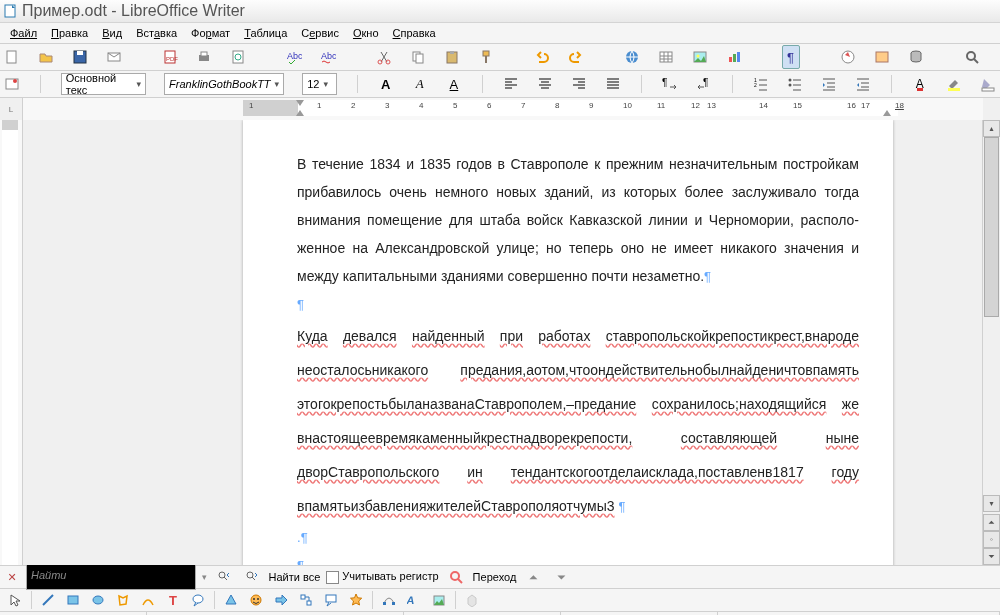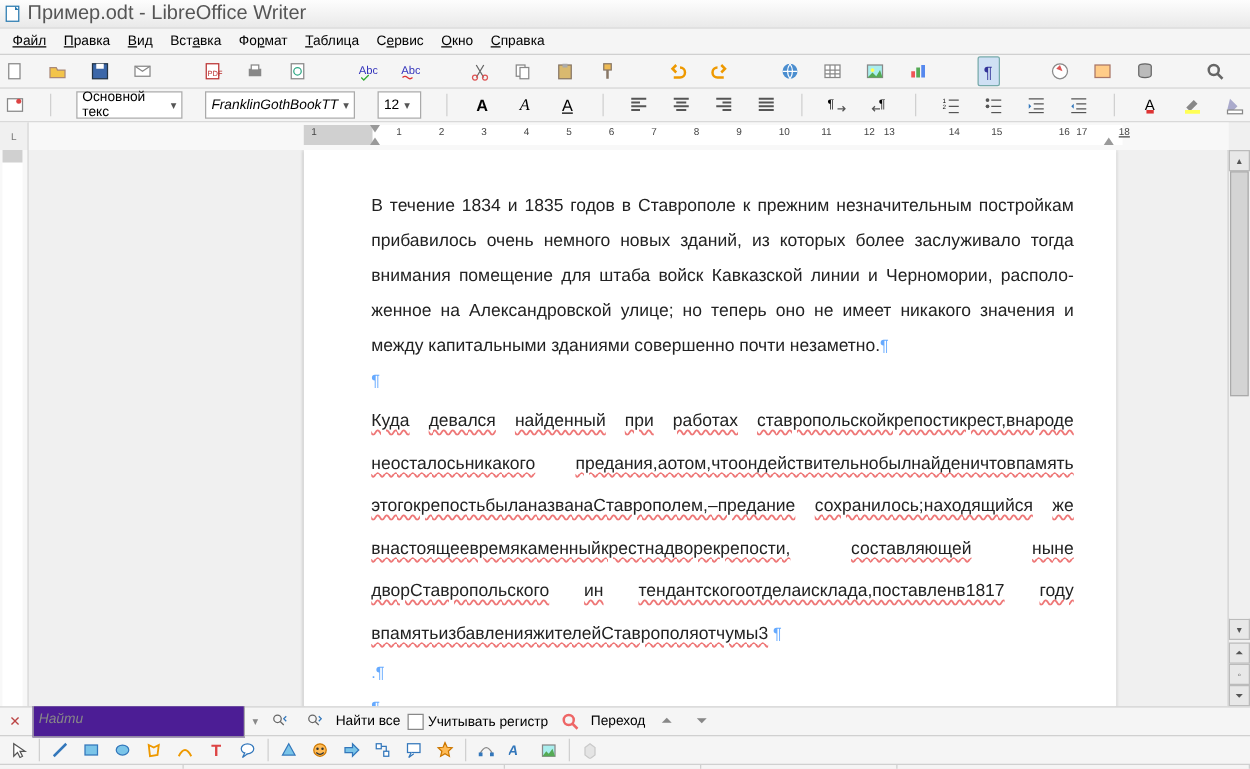--- a/index.html
+++ b/index.html
@@ -38,21 +38,21 @@
   .pil{color:#6af;font-size:13px}
   .p2{text-align:justify;line-height:34px;margin-top:8px}
   .p2 .word{position:relative;display:inline}
   .p2 .word::before{content:"";position:absolute;left:-2px;right:-2px;top:2px;bottom:2px;background:rgba(150,150,150,.28);z-index:-1}
   .p3{margin-top:12px}
   .scroll-v{width:17px;background:#f0f0f0;border-left:1px solid var(--sep);position:relative;display:flex;flex-direction:column;align-items:center}
   .sv-btn{width:15px;height:15px;background:#e8e8e8;border:1px solid #bbb;font-size:8px;display:flex;align-items:center;justify-content:center;color:#555}
   .sv-track{flex:1;background:#f0f0f0;width:15px;position:relative}
   .sv-thumb{position:absolute;left:0;width:15px;background:#d4d4d4;border:1px solid #aaa;box-sizing:border-box}
   .findbar{height:22px;background:#f5f5f5;border-top:1px solid var(--sep);display:flex;align-items:center;padding:0 4px;gap:6px;font-size:11px}
-  .find-input{width:160px;height:16px;border:1px solid #aaa;background:#4c1d95;padding:4px 4px;color:#888;font-style:italic}
+  .find-input{width:160px;height:16px;border:1px solid #aaa;background:#000000;padding:4px 4px;color:#888;font-style:italic}
   .chk{width:11px;height:11px;border:1px solid #888;background:#fff;display:inline-block;vertical-align:middle;margin-right:3px}
   .shapebar{height:22px;background:#f5f5f5;border-top:1px solid var(--sep);display:flex;align-items:center;padding:0 4px;gap:3px}
   .statusbar{height:20px;background:#f5f5f5;border-top:1px solid var(--sep);display:flex;align-items:center;font-size:11px;color:#333}
   .st-cell{padding:0 8px;border-right:1px solid var(--sep);height:100%;display:flex;align-items:center}
   .redz{text-decoration:underline;text-decoration-color:#e77;text-decoration-style:wavy;text-underline-offset:2px}
 </style>
 </head>
 <body>
 
 <div class="titlebar">

